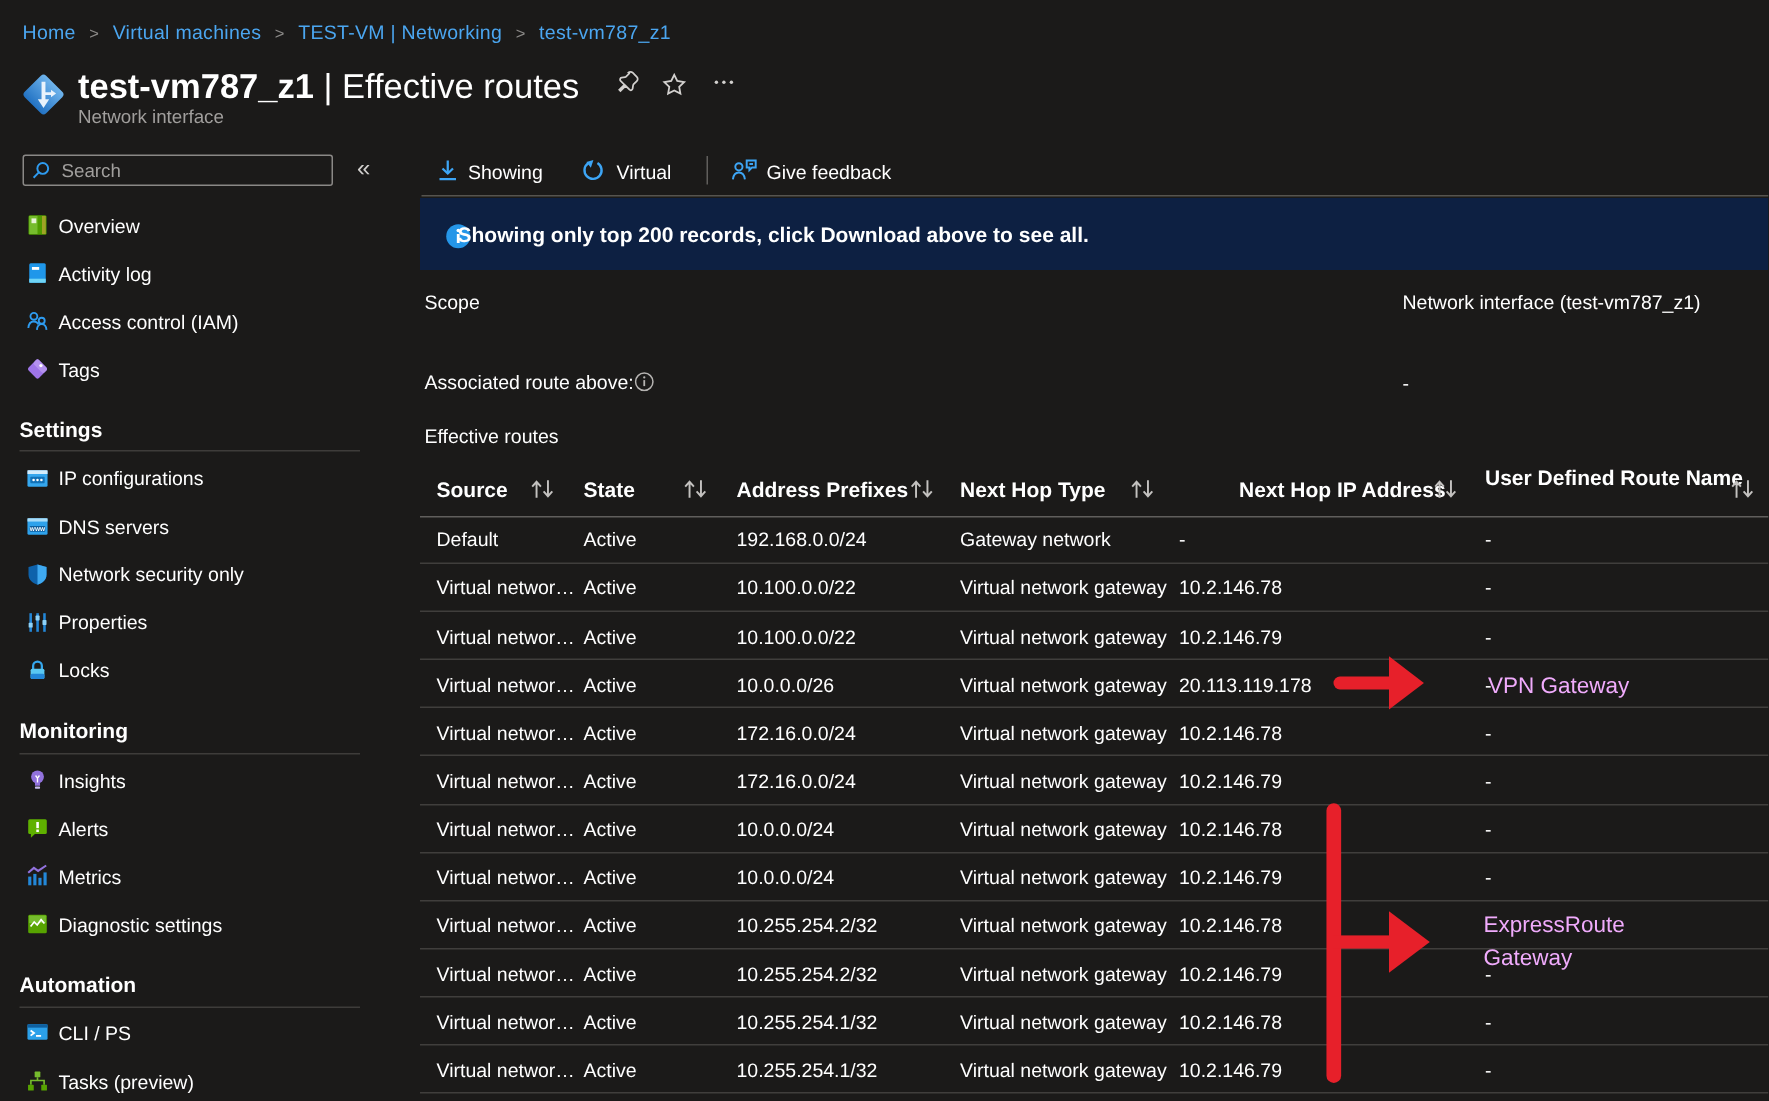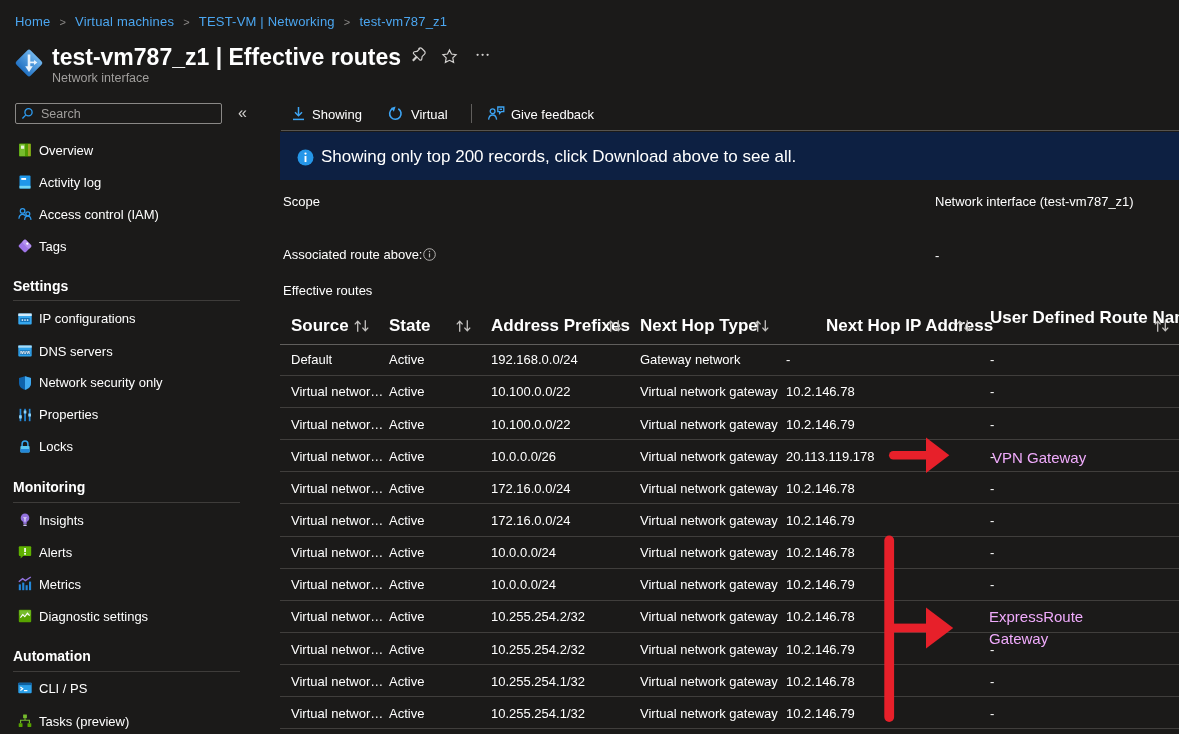--- a/index.html
+++ b/index.html
@@ -5,40 +5,40 @@
 html,body{width:1179px;height:734px}
 body{background:#1b1a19;font-family:"Liberation Sans",sans-serif;color:#fff;position:relative;overflow:hidden}
 .a{position:absolute;white-space:nowrap}
 .crumb{font-size:13px;color:#4ba6f0;letter-spacing:0.2px}
 .crumb .sep{color:#8a8886;padding:0 9px;font-size:11px}
 .navitem{font-size:13px;color:#fff}
 .navhead{font-size:14px;font-weight:bold;color:#fff}
 .t13{font-size:13px}
 .gray{color:#a19f9d}
 .cell{position:absolute;font-size:13px;color:#fff;white-space:nowrap}
-.hcell{position:absolute;font-size:17px;font-weight:bold;color:#fff;white-space:nowrap}
+.hcell{position:absolute;font-size:14px;font-weight:bold;color:#fff;white-space:nowrap}
 .red{position:absolute;color:#f0abfc;font-size:15px;white-space:nowrap}
 </style></head><body>
 <div class="a crumb" style="left:15px;top:14px;line-height:15px">Home<span class="sep">&gt;</span>Virtual machines<span class="sep">&gt;</span>TEST-VM | Networking<span class="sep">&gt;</span>test-vm787_z1</div>
 <svg class="a" style="left:13px;top:47px" width="32" height="32" viewBox="0 0 32 32">
 <defs>
       <linearGradient id="dg" x1="0" y1="0" x2="0" y2="1">
         <stop offset="0" stop-color="#6fb4ec"></stop>
         <stop offset="1" stop-color="#2272c3"></stop>
       </linearGradient>
     </defs>
 <g transform="rotate(45 16 16)">
       <rect x="5.9" y="5.9" width="20.2" height="20.2" rx="2.5" fill="url(#dg)"></rect>
     </g>
 <path d="M16 7.5v13.5" stroke="#e9f3fc" stroke-width="2.6"></path>
 <path d="M12.2 19.2 16 25l3.8-5.8z" fill="#e9f3fc"></path>
 <path d="M16.8 15.4h4.8" stroke="#e9f3fc" stroke-width="1.7"></path>
 <path d="M21 12.9l3.4 2.5-3.4 2.5z" fill="#e9f3fc"></path>
 </svg>
-<div class="a" style="left:52px;top:44px;font-size:23px;line-height:26px"><b>test-vm787_z1</b> <span style="font-weight:700">| Effective routes</span></div>
+<div class="a" style="left:52px;top:44px;font-size:23px;line-height:26px"><b>test-vm787_z1</b> <span style="font-weight:400">| Effective routes</span></div>
 <div class="a gray" style="left:52px;top:71px;font-size:12.5px">Network interface</div>
 <svg class="a" style="left:409px;top:47px" width="17" height="17" viewBox="0 0 16 16" fill="none" stroke="#d2d0ce" stroke-width="1.1">
     <path d="M9.33 1.38a1.9 1.9 0 0 1 2.69 0l2.6 2.6a1.9 1.9 0 0 1 0 2.69l-2.11 2.1c-.1.11-.17.25-.19.4l-.32 2.24a1.15 1.15 0 0 1-1.95.65L7.6 9.6l-3.25 3.25-.7-.7L6.9 8.9 4.44 6.45a1.15 1.15 0 0 1 .65-1.95l2.24-.32c.15-.02.29-.08.4-.19l2.1-2.1Z"></path>
   </svg>
 <svg class="a" style="left:441px;top:48px" width="17" height="17" viewBox="0 0 17 17" fill="none" stroke="#d2d0ce" stroke-width="1.2">
     <path d="M8.5 1.9l2 4.1 4.6.7-3.3 3.2.8 4.5-4.1-2.1-4.1 2.1.8-4.5L1.9 6.7l4.6-.7z"></path>
   </svg>
 <svg class="a" style="left:476px;top:53px" width="14" height="4" viewBox="0 0 14 4">
     <g fill="#d2d0ce">
       <circle cx="1.6" cy="1.8" r="1.15"></circle>
@@ -190,21 +190,21 @@
     <path d="M12.6 4.3h2.4"></path>
   </svg>
 <div class="a t13" style="left:511px;top:107px;line-height:15px">Give feedback</div>
 <div class="a" style="left:281px;top:129.5px;width:898px;height:1px;background:#56544f"></div>
 <div class="a" style="left:280px;top:132px;width:899px;height:47.5px;background:#0d2042"></div>
 <svg class="a" style="left:297px;top:149px" width="17" height="17" viewBox="0 0 17 17">
     <circle cx="8.5" cy="8.5" r="8" fill="#2596e8"></circle>
     <rect x="7.55" y="7" width="1.9" height="6" fill="#fff"></rect>
     <circle cx="8.5" cy="4.6" r="1.15" fill="#fff"></circle>
   </svg>
-<div class="a" style="left:321px;top:150px;font-size:17px;font-weight:normal;line-height:13px">Showing only top 200 records, click Download above to see all.</div>
+<div class="a" style="left:305px;top:150px;font-size:14px;font-weight:bold;line-height:13px">Showing only top 200 records, click Download above to see all.</div>
 <div class="a t13" style="left:283px;top:195px;line-height:14px">Scope</div>
 <div class="a t13" style="left:935px;top:195px;line-height:14px">Network interface (test-vm787_z1)</div>
 <div class="a t13" style="left:283px;top:248px;line-height:14px">Associated route above:</div>
 <svg class="a" style="left:423px;top:248px" width="13" height="13" viewBox="0 0 13 13">
     <circle cx="6.5" cy="6.5" r="5.8" fill="none" stroke="#b5b3b1" stroke-width="1"></circle>
     <rect x="5.9" y="5.4" width="1.2" height="4" fill="#b5b3b1"></rect>
     <circle cx="6.5" cy="3.6" r=".75" fill="#b5b3b1"></circle>
   </svg>
 <div class="a t13" style="left:935px;top:249px;line-height:14px">-</div>
 <div class="a t13" style="left:283px;top:284px;line-height:14px">Effective routes</div>

